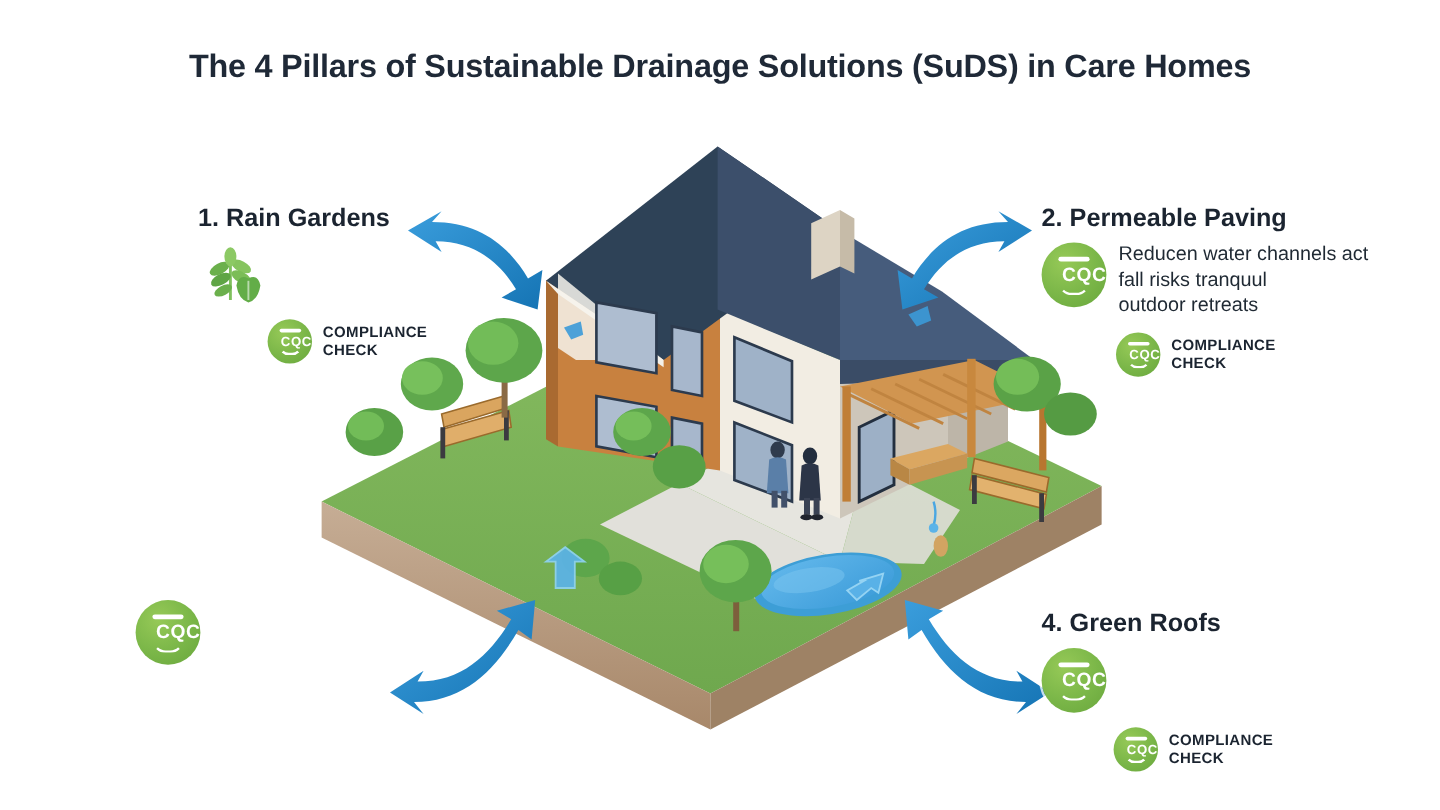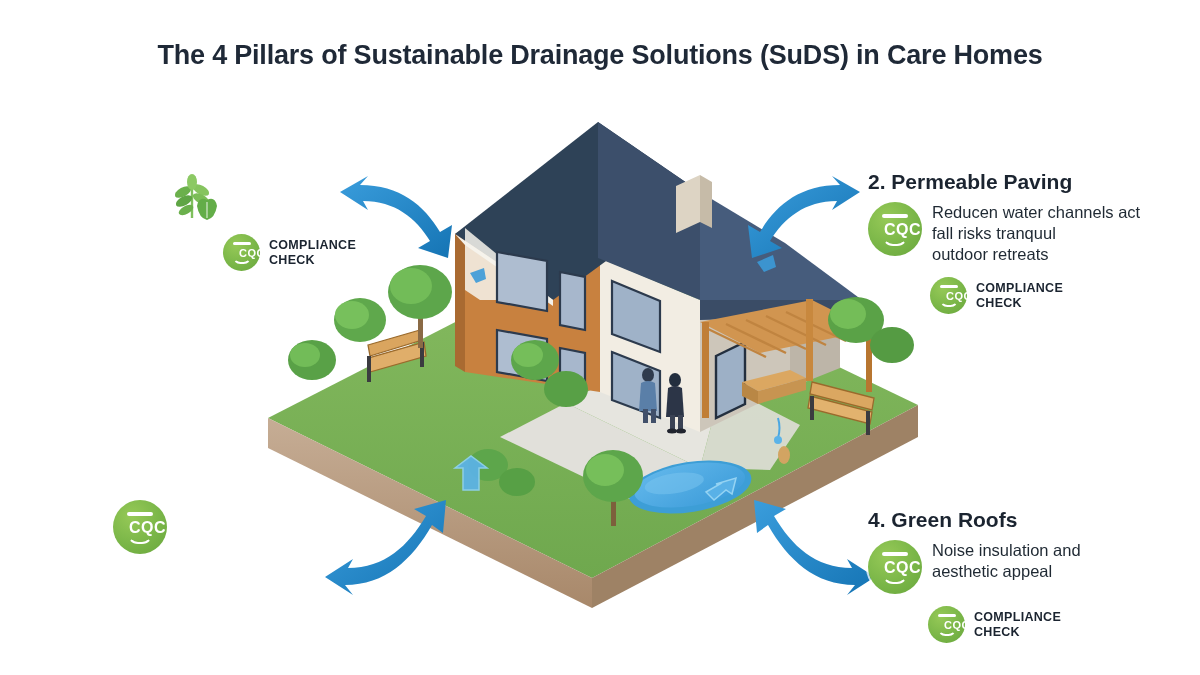--- a/index.html
+++ b/index.html
@@ -41,22 +41,22 @@
     border-radius:50%;
     background:radial-gradient(circle at 35% 30%, #96c957 0%, #7ab648 55%, #68a63c 100%);
     position:relative;
     box-shadow:0 0 0 2px rgba(255,255,255,.75);
   }
   .cqc .bar{
     position:absolute;left:50%;transform:translateX(-50%);
     background:#ffffff;border-radius:2px;
   }
   .cqc .txt{
-    position:absolute;left:16px;right:0;
-    text-align:left;color:#ffffff;font-weight:bold;
+    position:absolute;left:0;right:0;
+    text-align:right;color:#ffffff;font-weight:bold;
     letter-spacing:.5px;
   }
   .cqc .smile{
     position:absolute;left:50%;transform:translateX(-50%);
     border-bottom:2.5px solid #ffffff;
     border-radius:0 0 60px 60px;
     border-left:2px solid transparent;border-right:2px solid transparent;
   }
   
   .cqc.big{width:54px;height:54px;}
@@ -324,20 +324,21 @@
 
     <g>
       <path d="M855,585 C815,585 788,560 768,525
                L757,533 L754,500 L786,509 L774,516
                C792,546 815,568 852,568
                L847,559 L875,577 L847,595 Z" fill="url(#arrowG)"></path>
     </g>
   </svg>
 
   <div class="pillar" id="p1">
+    <div class="pillar-head">1. Rain Gardens</div>
     <div class="pillar-body">
       <div class="plant-icon">
         <svg width="56" height="56" viewBox="0 0 56 56">
           <g fill="#6fb44f">
             <path d="M27,52 L27,22" stroke="#7fc05d" stroke-width="2.4" fill="none"></path>
             <ellipse cx="18" cy="26" rx="9" ry="4.5" transform="rotate(-28 18 26)" fill="#6bb04c"></ellipse>
             <ellipse cx="36" cy="24" rx="9" ry="4.5" transform="rotate(28 36 24)" fill="#86c45f"></ellipse>
             <ellipse cx="19" cy="35" rx="9" ry="4.5" transform="rotate(-28 19 35)" fill="#5fa545"></ellipse>
             <ellipse cx="36" cy="33" rx="9" ry="4.5" transform="rotate(28 36 33)" fill="#7bbd57"></ellipse>
             <ellipse cx="21" cy="44" rx="8" ry="4" transform="rotate(-28 21 44)" fill="#6bb04c"></ellipse>
@@ -395,22 +396,20 @@
   </div>
 
   <div class="pillar" id="p4">
     <div class="pillar-head">4. Green Roofs</div>
     <div class="pillar-body">
       <div class="cqc big">
         <span class="bar"></span>
         <span class="txt">CQC</span>
         <span class="smile"></span>
       </div>
-      <div class="pillar-desc">Noise insulation and
-aesthetic appeal</div>
     </div>
     <div class="compliance">
       <div class="cqc sm">
         <span class="bar"></span>
         <span class="txt">CQC</span>
         <span class="smile"></span>
       </div>
       <div class="compliance-label">COMPLIANCE
 CHECK</div>
     </div>

